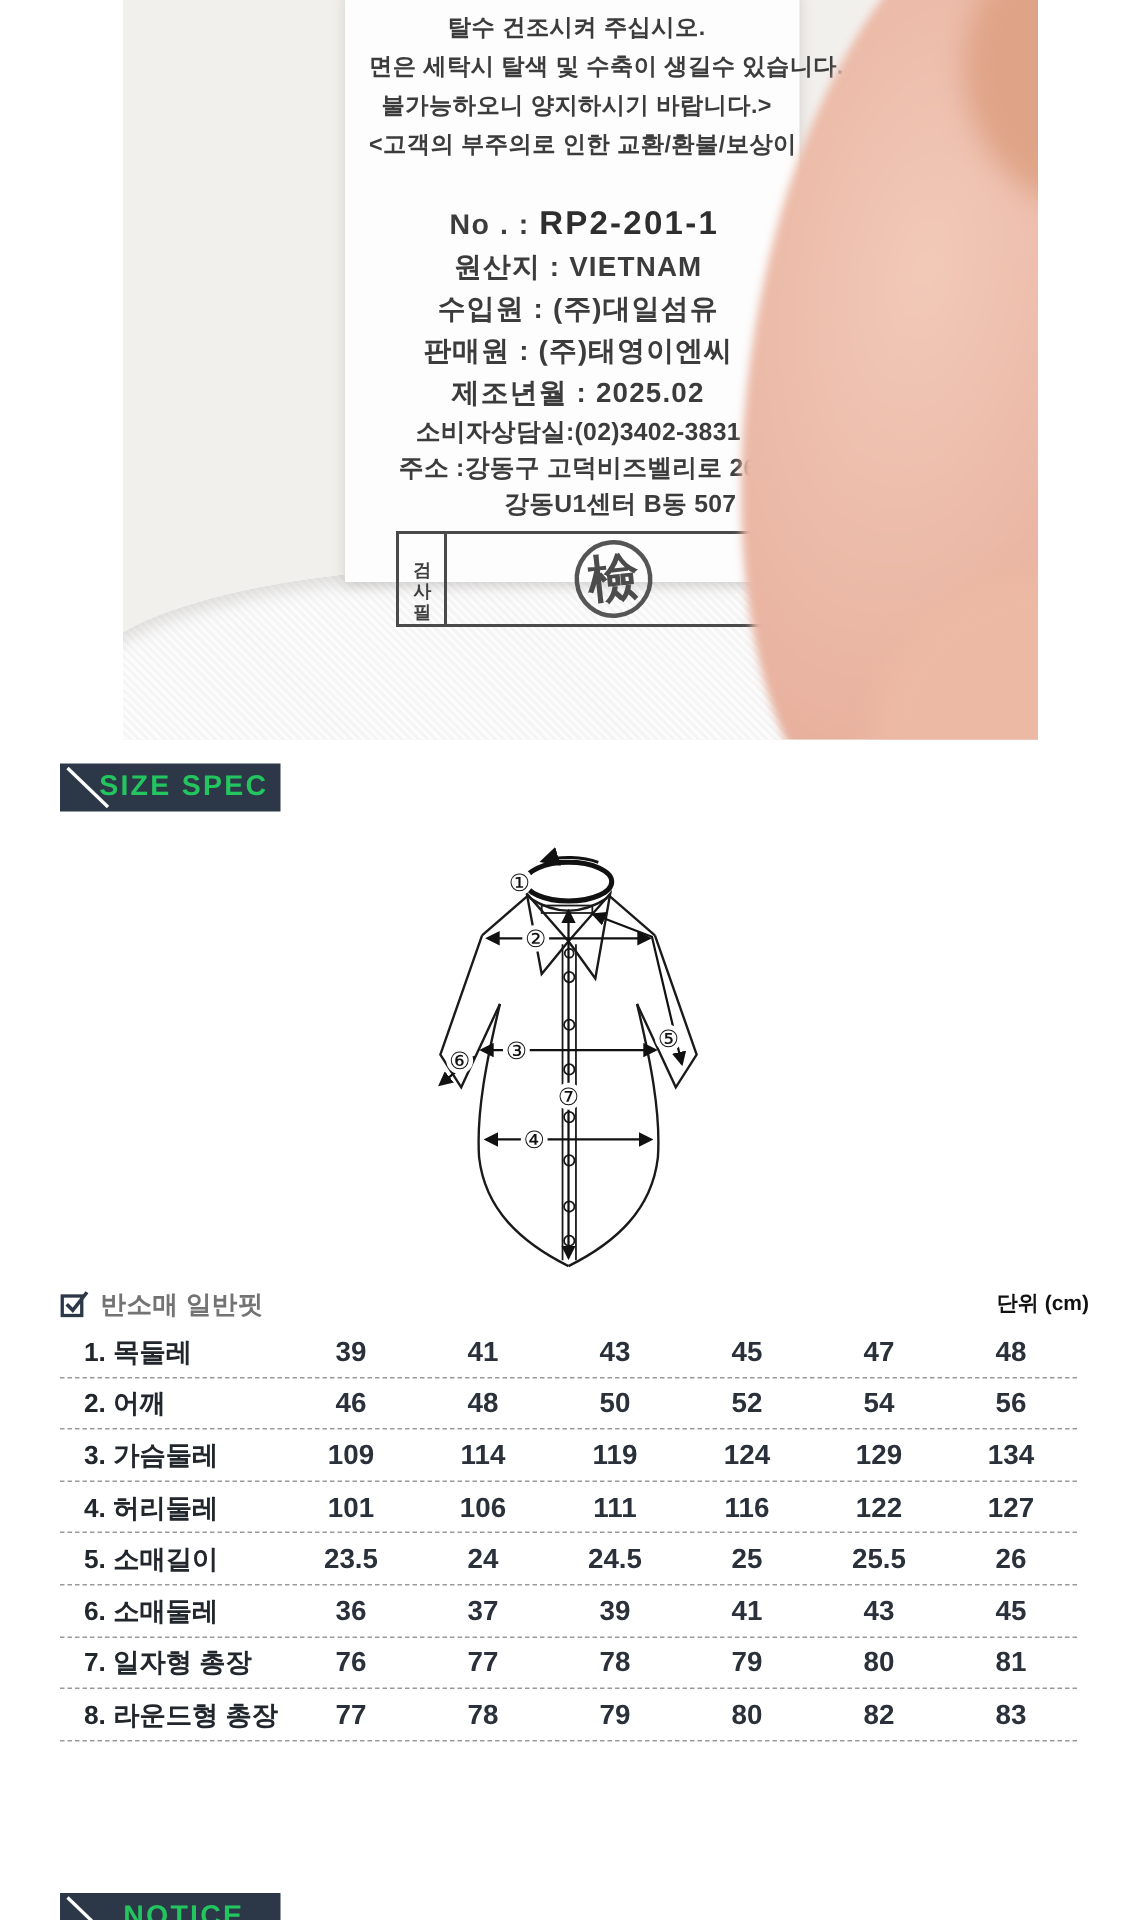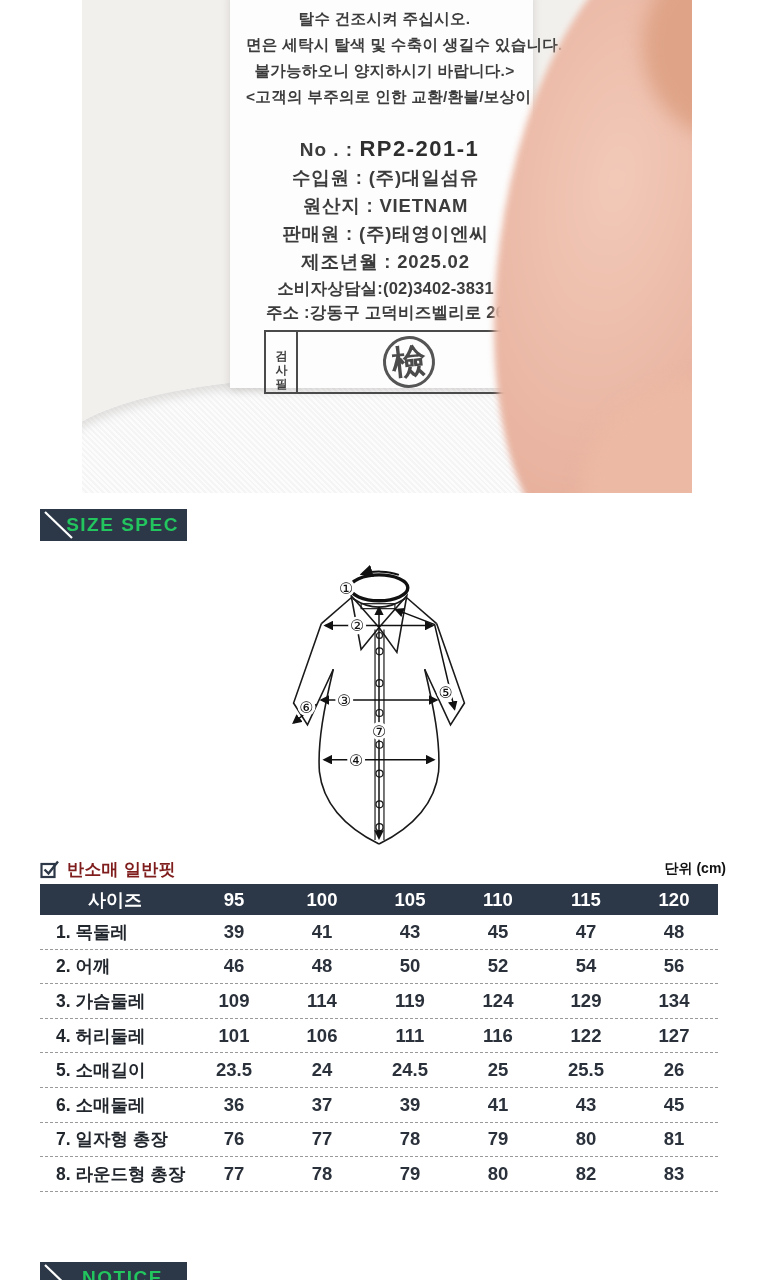--- a/index.html
+++ b/index.html
@@ -60,21 +60,21 @@
   .d-line { stroke:#1a1a1a; stroke-width:1.6; fill:none; }
   .d-thin { stroke:#1a1a1a; stroke-width:1.2; fill:none; }
   .d-arrow { stroke:#111; stroke-width:1.5; fill:none; }
   .d-btn { stroke:#1a1a1a; stroke-width:1.2; fill:#fff; }
   .d-num { font-size:16px; fill:#111; text-anchor:middle; font-family:"DejaVu Sans",sans-serif; }
 
   
   .fit-row { position:absolute; left:40px; top:856px; width:686px; height:26px;
              display:flex; align-items:center; justify-content:space-between; }
   .fit-label-wrap { display:flex; align-items:center; gap:7px; }
-  .fit-label { font-size:17px; font-weight:700; color:#7f1d1d; letter-spacing:.3px; }
+  .fit-label { font-size:17px; font-weight:700; color:#737373; letter-spacing:.3px; }
   .unit-label { font-size:14px; color:#111; font-weight:700;margin-left:44px; }
 
   
   .size-table { position:absolute; left:40px; top:884px; width:678px; }
   .tr { display:flex; align-items:center; }
   .tr.head { background:#2c3847; height:31px; }
   .tr.data { height:34.6px; border-bottom:1.5px dashed #9a9a9a; }
   .cell-label { width:150px; padding-left:16px; font-size:17.5px; }
   .cell-val { width:88px; text-align:center; font-size:18.5px; }
   .tr.head .cell-label { text-align:center; padding-left:0; color:#fff; font-weight:700; font-size:18px; }
@@ -99,26 +99,27 @@
       <div class="care">
         <div>탈수 건조시켜 주십시오.</div>
         <div>면은 세탁시 탈색 및 수축이 생길수 있습니다.</div>
         <div>불가능하오니 양지하시기 바랍니다.&gt;</div>
         <div>&lt;고객의 부주의로 인한 교환/환불/보상이</div>
       </div>
       <div class="no-line">
         <span>No .  : </span><span class="no-value">RP2-201-1</span>
       </div>
       <div class="info">
+        <div class="info-line">원산지 : VIETNAM</div>
         <div class="info-line">수입원 : (주)대일섬유</div>
-        <div class="info-line">원산지 : VIETNAM</div>
         <div class="info-line">판매원 : (주)태영이엔씨</div>
         <div class="info-line">제조년월 : 2025.02</div>
         <div class="info-line small">소비자상담실:(02)3402-3831</div>
         <div class="info-line small">주소 :강동구 고덕비즈벨리로 26</div>
+        <div class="info-line small indent">강동U1센터 B동 507</div>
       </div>
       <div class="stamp-box">
         <div class="stamp-side">
           <span>검사필</span>
         </div>
         <div class="stamp-main">
           <div class="stamp-seal">檢</div>
         </div>
       </div>
     </div>
@@ -198,29 +199,20 @@
       <svg width="20" height="20" viewBox="0 0 20 20">
         <rect x="1.5" y="5" width="13" height="13" fill="none" stroke="#2c3847" stroke-width="2.2"></rect>
         <path d="M 4.5,10.5 L 8.5,14.5 L 18,2.5" fill="none" stroke="#2c3847" stroke-width="2.4"></path>
       </svg>
       <span class="fit-label">반소매 일반핏</span>
     </div>
     <span class="unit-label">단위 (cm)</span>
   </div>
 
   <div class="size-table">
-    <div class="tr head">
-      <div class="cell-label">사이즈</div>
-      <div class="cell-val">95</div>
-      <div class="cell-val">100</div>
-      <div class="cell-val">105</div>
-      <div class="cell-val">110</div>
-      <div class="cell-val">115</div>
-      <div class="cell-val">120</div>
-    </div>
 
     <div class="tr data">
       <div class="cell-label">1. 목둘레</div>
       <div class="cell-val">39</div>
       <div class="cell-val">41</div>
       <div class="cell-val">43</div>
       <div class="cell-val">45</div>
       <div class="cell-val">47</div>
       <div class="cell-val">48</div>
     </div>

